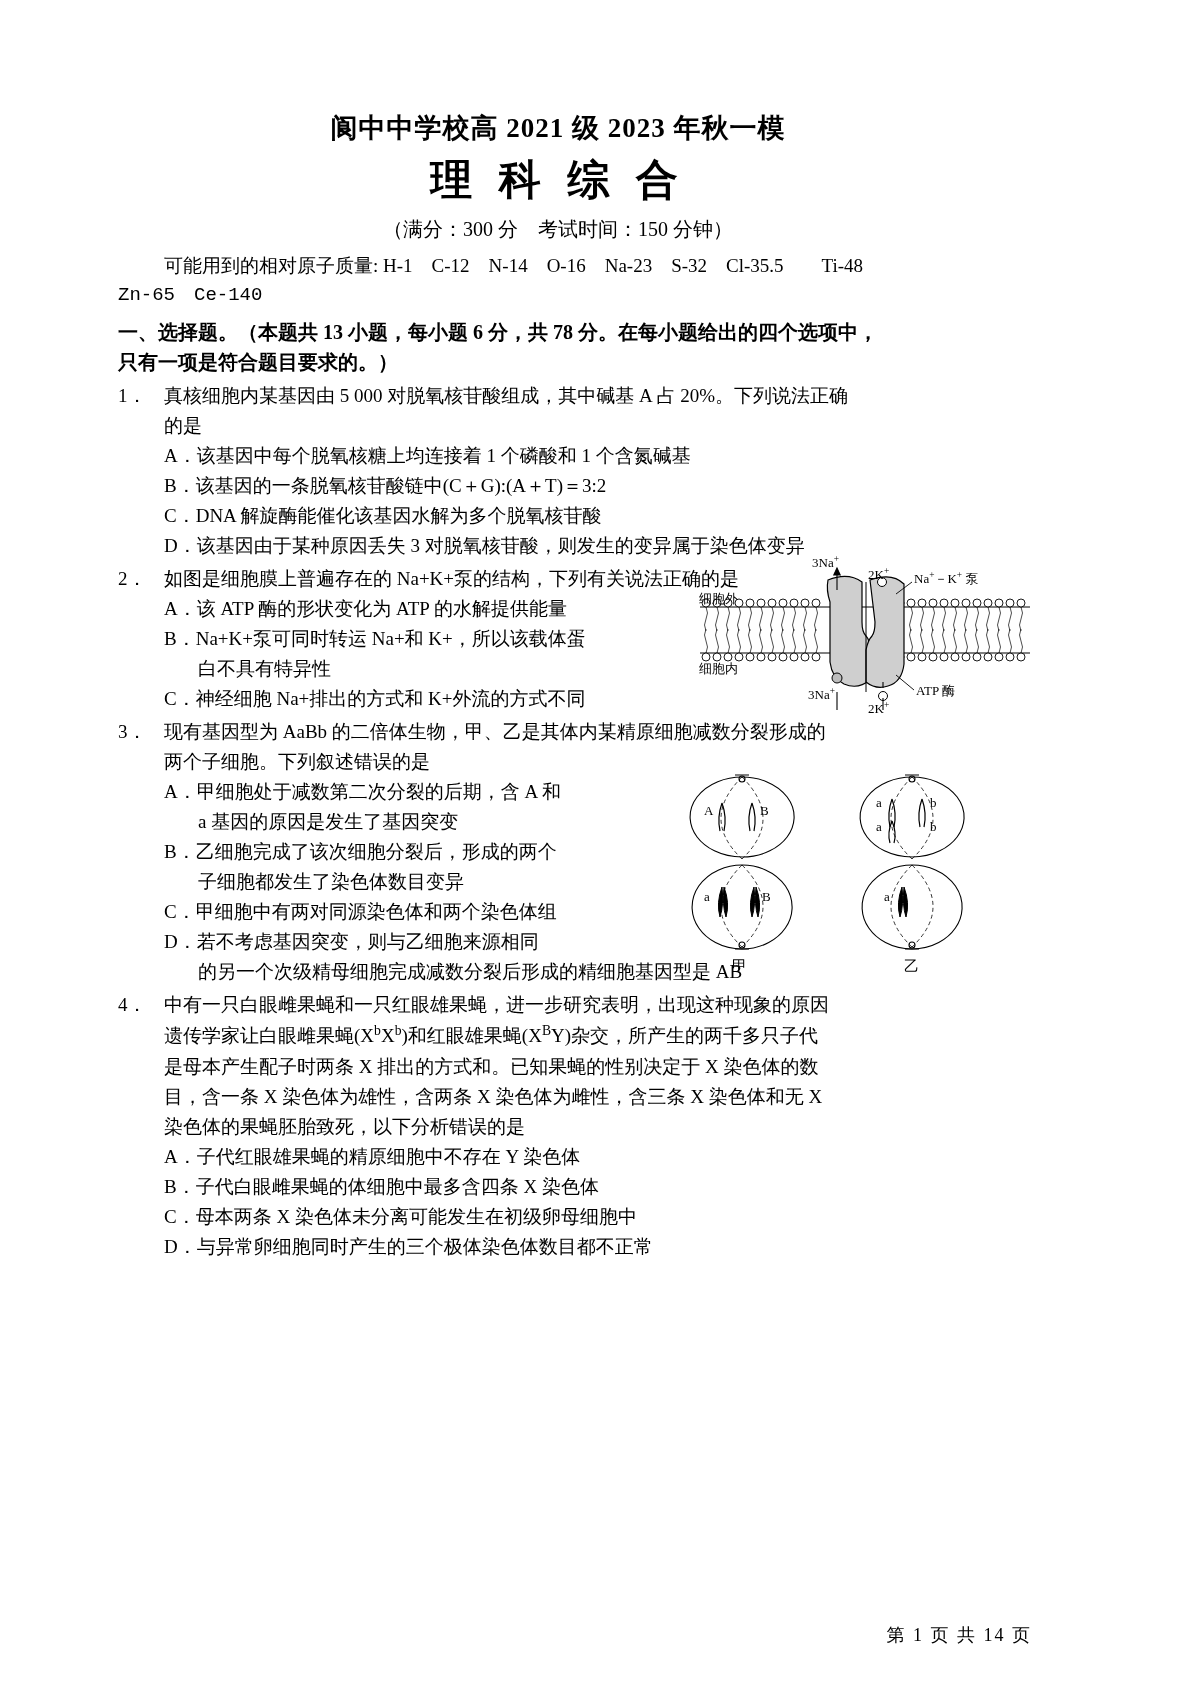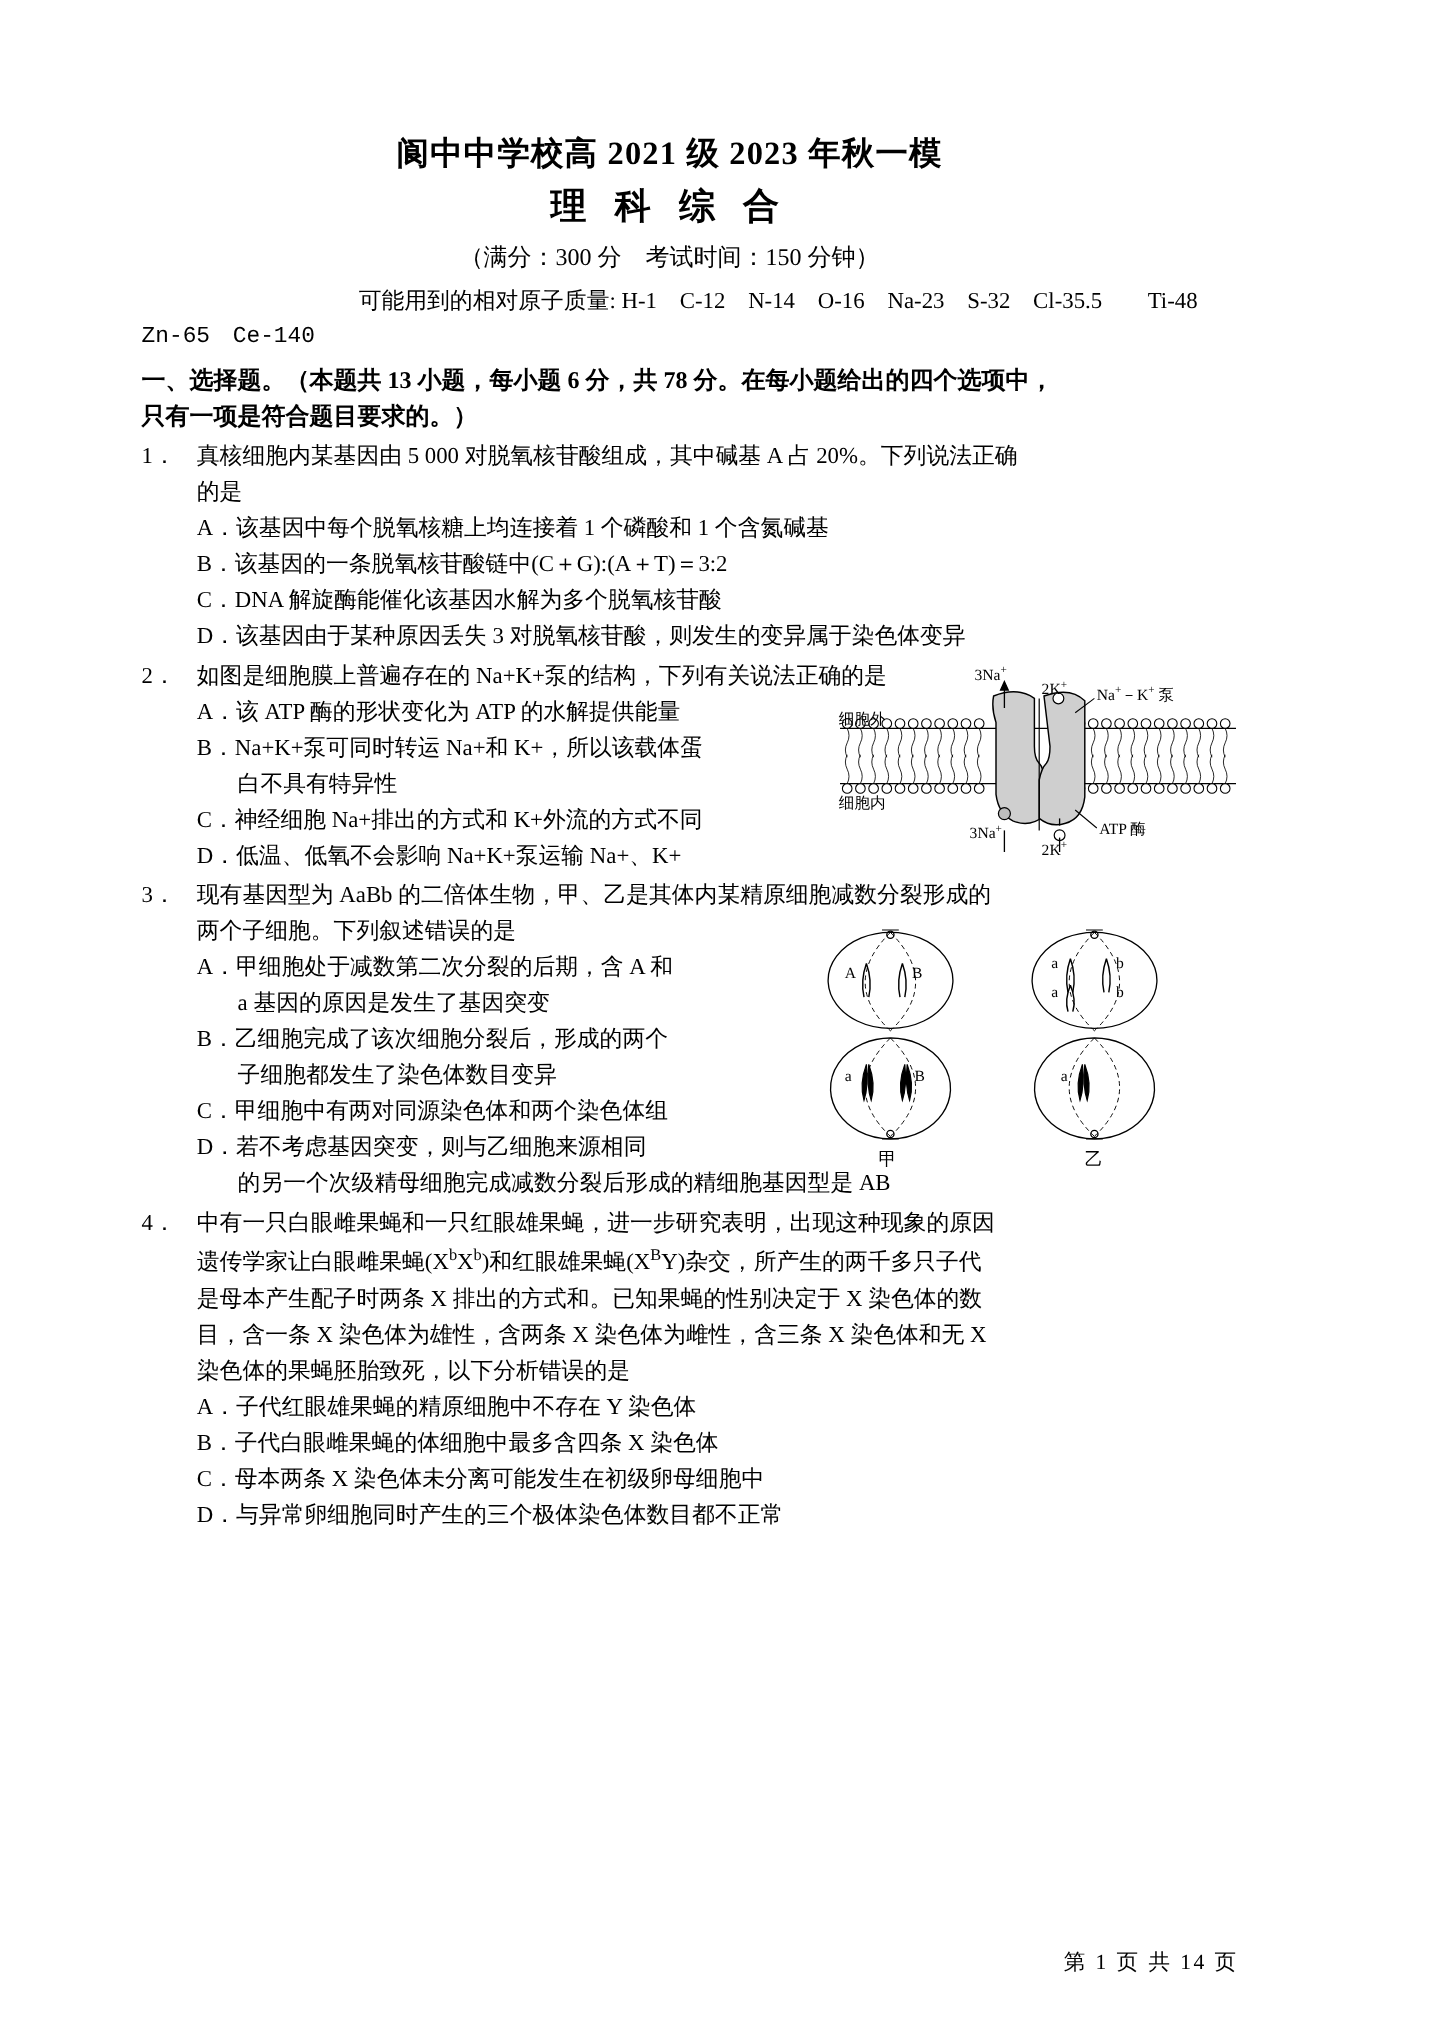--- a/index.html
+++ b/index.html
@@ -30,34 +30,34 @@
   }
   .doc-title {
     text-align: center;
     font-size: 27px;
     font-weight: bold;
     letter-spacing: 1px;
     margin: 0 0 6px 0;
   }
   .doc-subject {
     text-align: center;
-    font-size: 30px;
+    font-size: 42px;
     font-weight: bold;
     letter-spacing: 8px;
     margin: 6px 0 8px 0;
   }
   .doc-score {
     text-align: center;
     font-size: 20px;
     margin: 4px 0 10px 0;
   }
   .atomic-line {
     font-size: 19px;
     margin: 0 0 2px 0;
-    text-align: right;
+    text-align: left;
     padding-left: 46px;
   }
   .atomic-line2 {
     font-size: 19px;
     margin: 0 0 10px 0;
     text-align: left;
     padding-left: 0px;
     font-family: Liberation Mono, monospace;
   }
   .section-head {
@@ -164,21 +164,20 @@
     </div>
 
     <div class="q">
       <span class="q-num">2．</span>
       <div class="q-body">
         <div>如图是细胞膜上普遍存在的 Na+K+泵的结构，下列有关说法正确的是</div>
         <div class="opt" style="width:620px;">A．该 ATP 酶的形状变化为 ATP 的水解提供能量</div>
         <div class="opt" style="width:620px;">B．Na+K+泵可同时转运 Na+和 K+，所以该载体蛋</div>
         <div class="opt opt-ind" style="width:600px;">白不具有特异性</div>
         <div class="opt" style="width:620px;">C．神经细胞 Na+排出的方式和 K+外流的方式不同</div>
-        <div class="opt" style="width:620px;">D．低温、低氧不会影响 Na+K+泵运输 Na+、K+</div>
       </div>
     </div>
 
     <div class="q">
       <span class="q-num">3．</span>
       <div class="q-body">
         <div>现有基因型为 AaBb 的二倍体生物，甲、乙是其体内某精原细胞减数分裂形成的</div>
         <div>两个子细胞。下列叙述错误的是</div>
         <div class="opt" style="width:570px;">A．甲细胞处于减数第二次分裂的后期，含 A 和</div>
         <div class="opt opt-ind" style="width:540px;">a 基因的原因是发生了基因突变</div>

